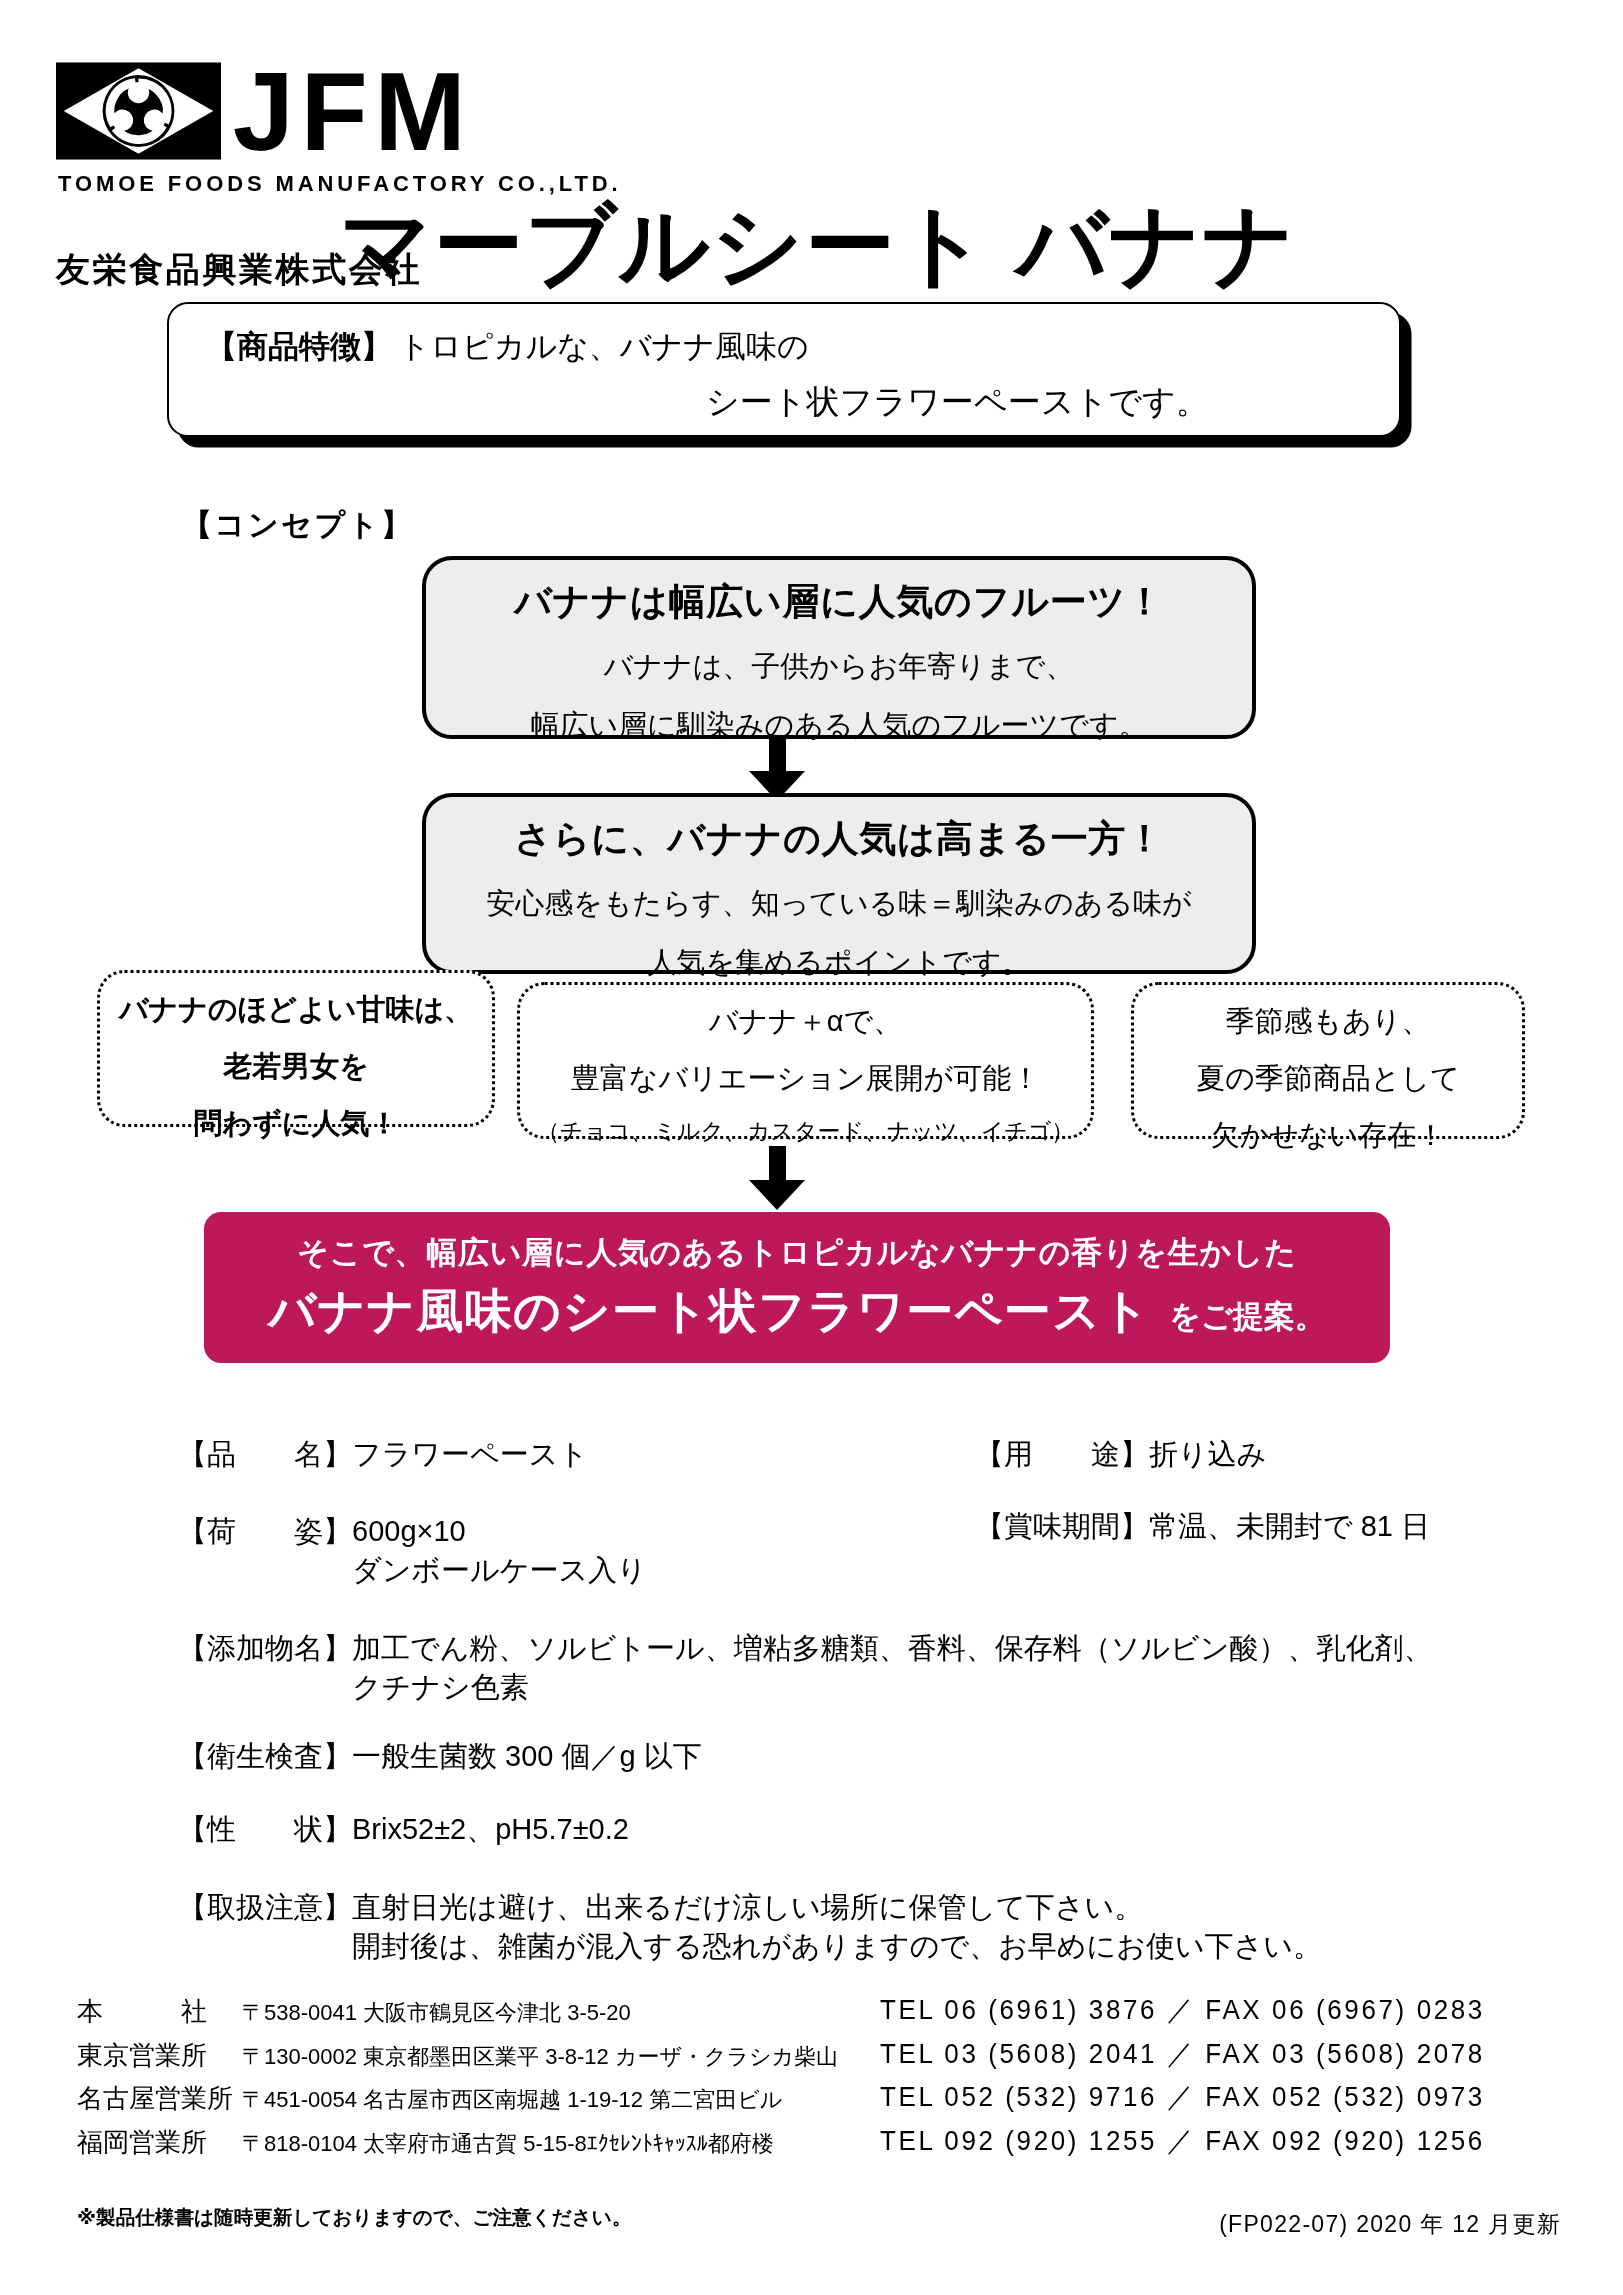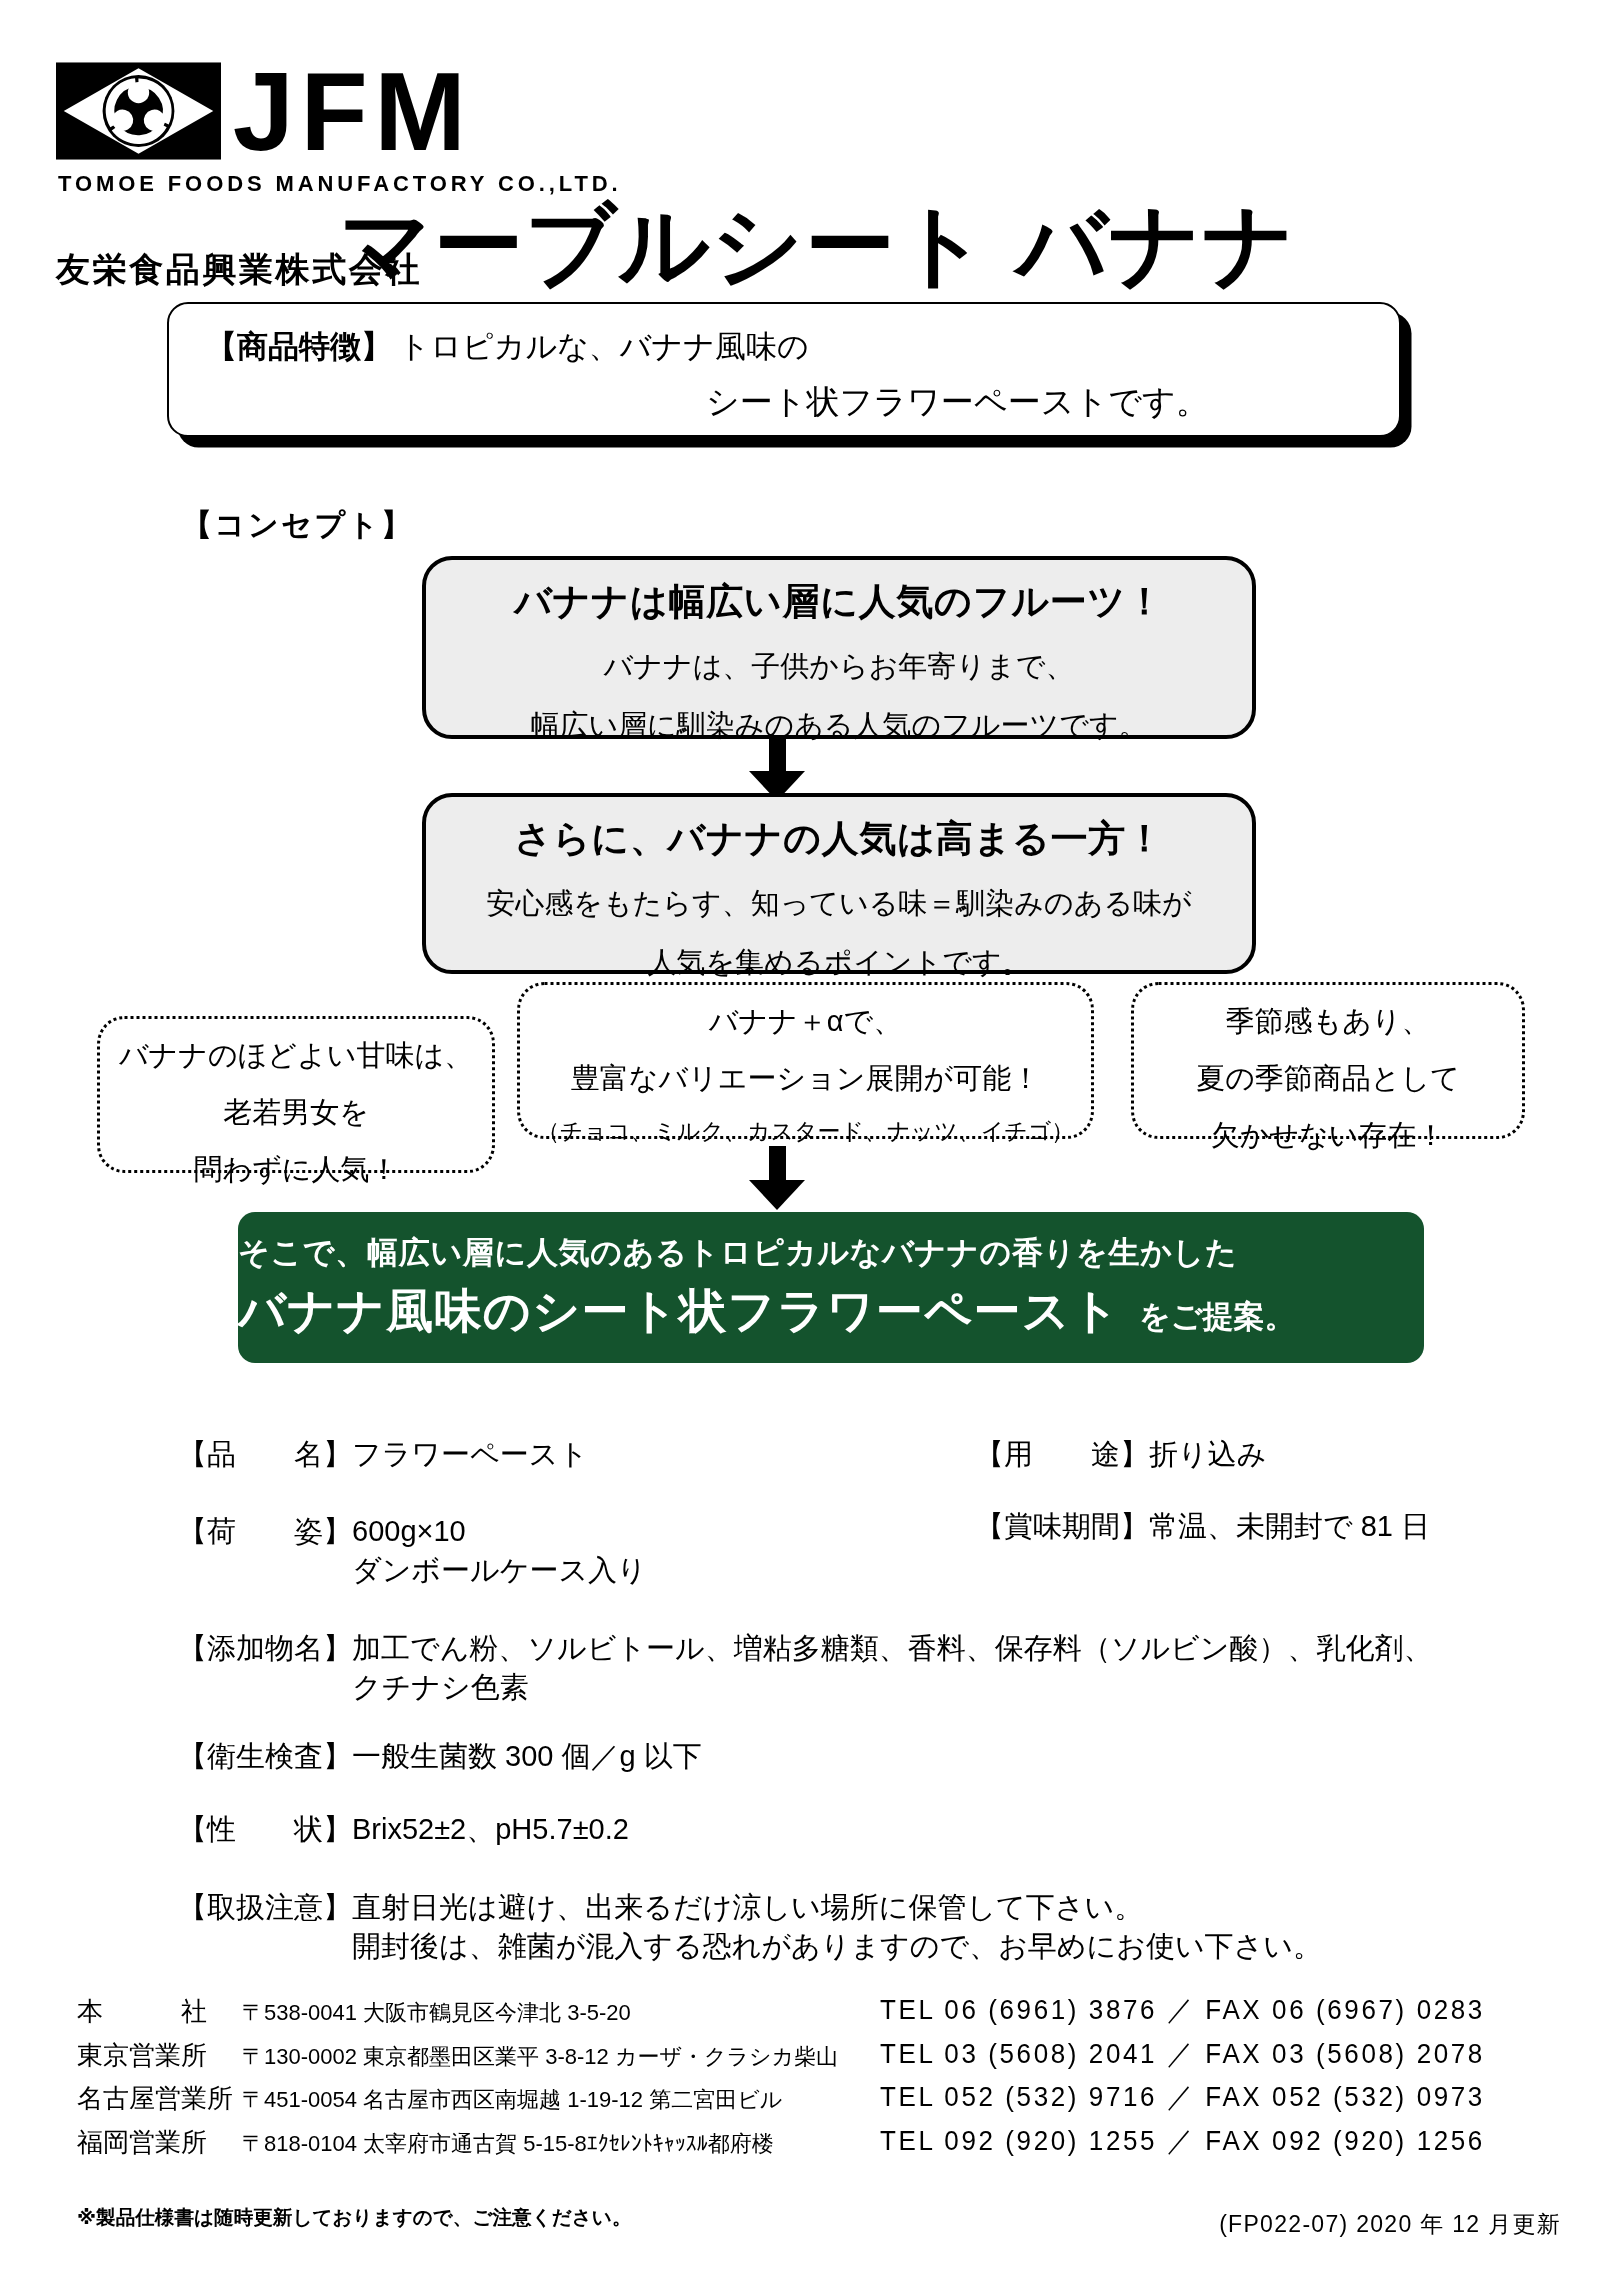--- a/index.html
+++ b/index.html
@@ -42,26 +42,26 @@
   .arrow .shaft { width:17px; height:34px; background:#000; margin:0 auto; }
   .arrow .head  { width:0; height:0; border-left:28px solid transparent;
                   border-right:28px solid transparent; border-top:30px solid #000; margin:0 auto; }
   .arrow1 { left:749px; top:737px; }
   .arrow2 { left:749px; top:1146px; }
 
   .dot-box { border:3.9px dotted #000; border-radius:27.5px; background:#fff; text-align:center;
              box-sizing:border-box; }
   .dot-box .d-line { font-size:29px; margin-top:17px; }
   .dot-box .d-small { font-size:23px; margin-top:17px; }
-  .point1 { left:97px;  top:1016px; width:398px; height:157px; }
+  .point1 { left:97px;  top:970px; width:398px; height:157px;font-weight:bold; }
   .point2 { left:517px;  top:982px; width:577px; height:157px; }
   .point3 { left:1131px; top:982px; width:394px; height:157px; }
 
-  .proposal-box { left:238px; top:1212px; width:1186px; height:151px; background:#14532d;
-                  border-radius:17px; color:#fff; text-align:left; }
+  .proposal-box { left:204px; top:1212px; width:1186px; height:151px; background:#be185d;
+                  border-radius:17px; color:#fff; text-align:center; }
   .proposal-l1 { font-size:31px; font-weight:700; padding-top:19.6px; letter-spacing:0.7px; }
   .proposal-l2 { margin-top:6.5px; white-space:nowrap; }
   .proposal-main { font-size:47px; font-weight:900; letter-spacing:1.3px; }
   .proposal-suffix { font-size:31px; font-weight:700; margin-left:18.3px; }
 
   
   .spec { position:absolute; font-size:29px; white-space:nowrap; display:flex; align-items:flex-start; }
   .spec .lbl { flex:none; }
   .spec .col { display:flex; flex-direction:column; line-height:39px; }
   .spec.single { line-height:1; }

